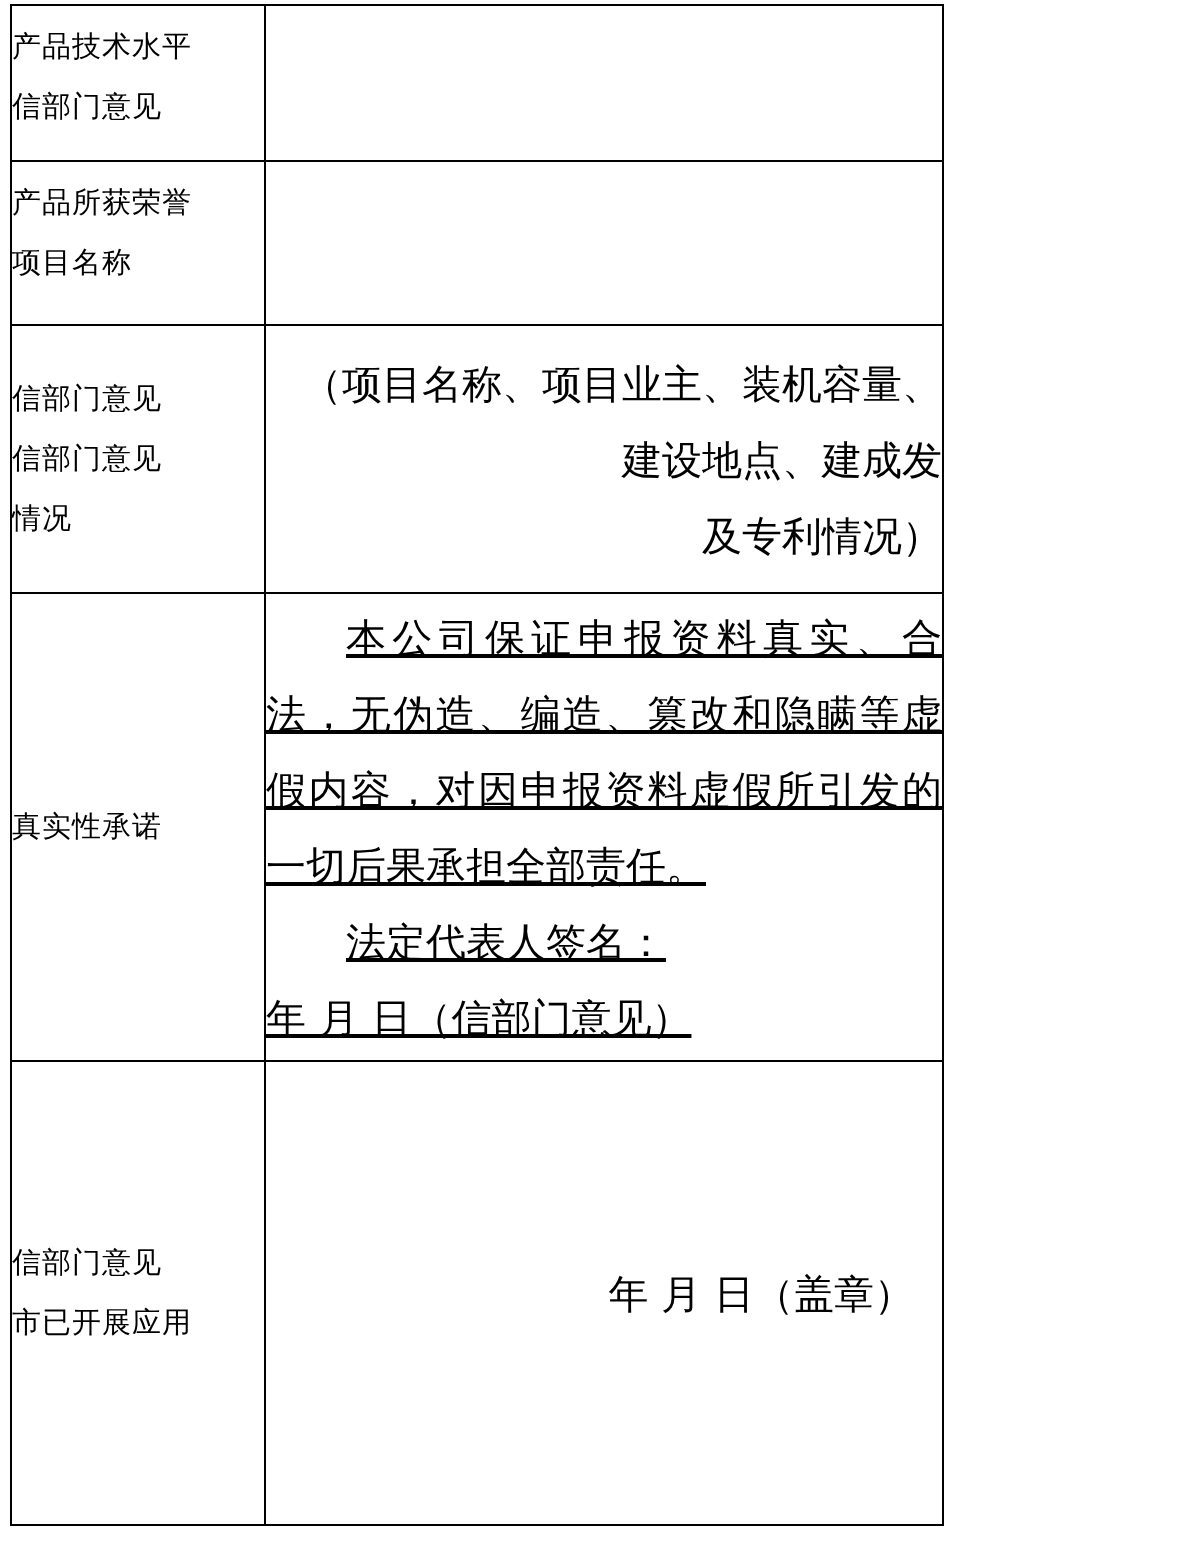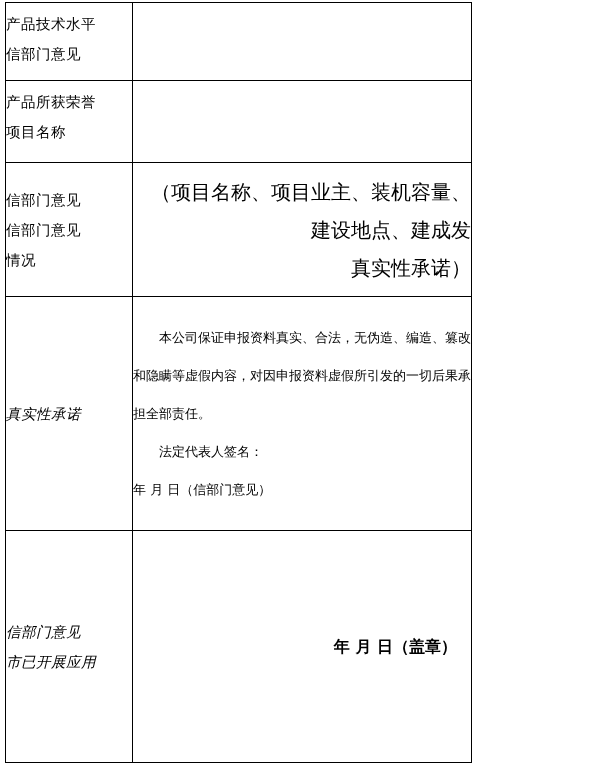--- a/index.html
+++ b/index.html
@@ -55,55 +55,54 @@
   .r3 { height: 134px; }
   .r4 { height: 234px; }
   .r5 { height: 232px; }
   .app-text {
     font-size: 20px;
     line-height: 38px;
     text-align: right;
     padding: 0 16px;
   }
   .commit-cell {
-    font-size: 13px;
+    font-size: 20px;
     line-height: 38px;
     padding: 10px 14px 6px 14px;
     vertical-align: top;
+    text-decoration: underline;
   }
   .commit-cell p {
     margin: 0;
     text-align: justify;
     text-justify: inter-ideograph;
   }
   .indent2 { text-indent: 2em; }
   .sign-line {
     margin-top: 6px;
     text-indent: 2em;
   }
   .date-line {
     margin-top: 2px;
     text-align: right;
     padding-right: 8px;
   }
   .op-cell {
-    font-size: 16px;
+    font-size: 20px;
     line-height: 38px;
     position: relative;
     vertical-align: bottom;
     padding: 0 10px 14px 10px;
-    font-weight: bold;
   }
   .op-date {
     text-align: right;
     padding-right: 14px;
   }
   .label-mid {
     vertical-align: middle;
-    font-style: italic;
   }
 </style>
 </head>
 <body>
 
 <div class="sheet">
   <table class="form">
     <tbody>
       <tr class="r1">
         <td class="label-cell">
@@ -122,21 +121,21 @@
       </tr>
 
       <tr class="r3">
         <td class="label-cell">
           <span class="line">信部门意见</span>
           <span class="line">信部门意见</span>
           <span class="line">情况</span>
         </td>
         <td class="value-cell app-text">
           <div>（项目名称、项目业主、装机容量、建设地点、建成发</div>
-          <div>真实性承诺）</div>
+          <div>及专利情况）</div>
         </td>
       </tr>
 
       <tr class="r4">
         <td class="label-cell label-mid">
           <span class="line">真实性承诺</span>
         </td>
         <td class="commit-cell">
           <p class="indent2">本公司保证申报资料真实、合法，无伪造、编造、篡改和隐瞒等虚假内容，对因申报资料虚假所引发的一切后果承担全部责任。</p>
           <p class="sign-line">法定代表人签名：</p>

